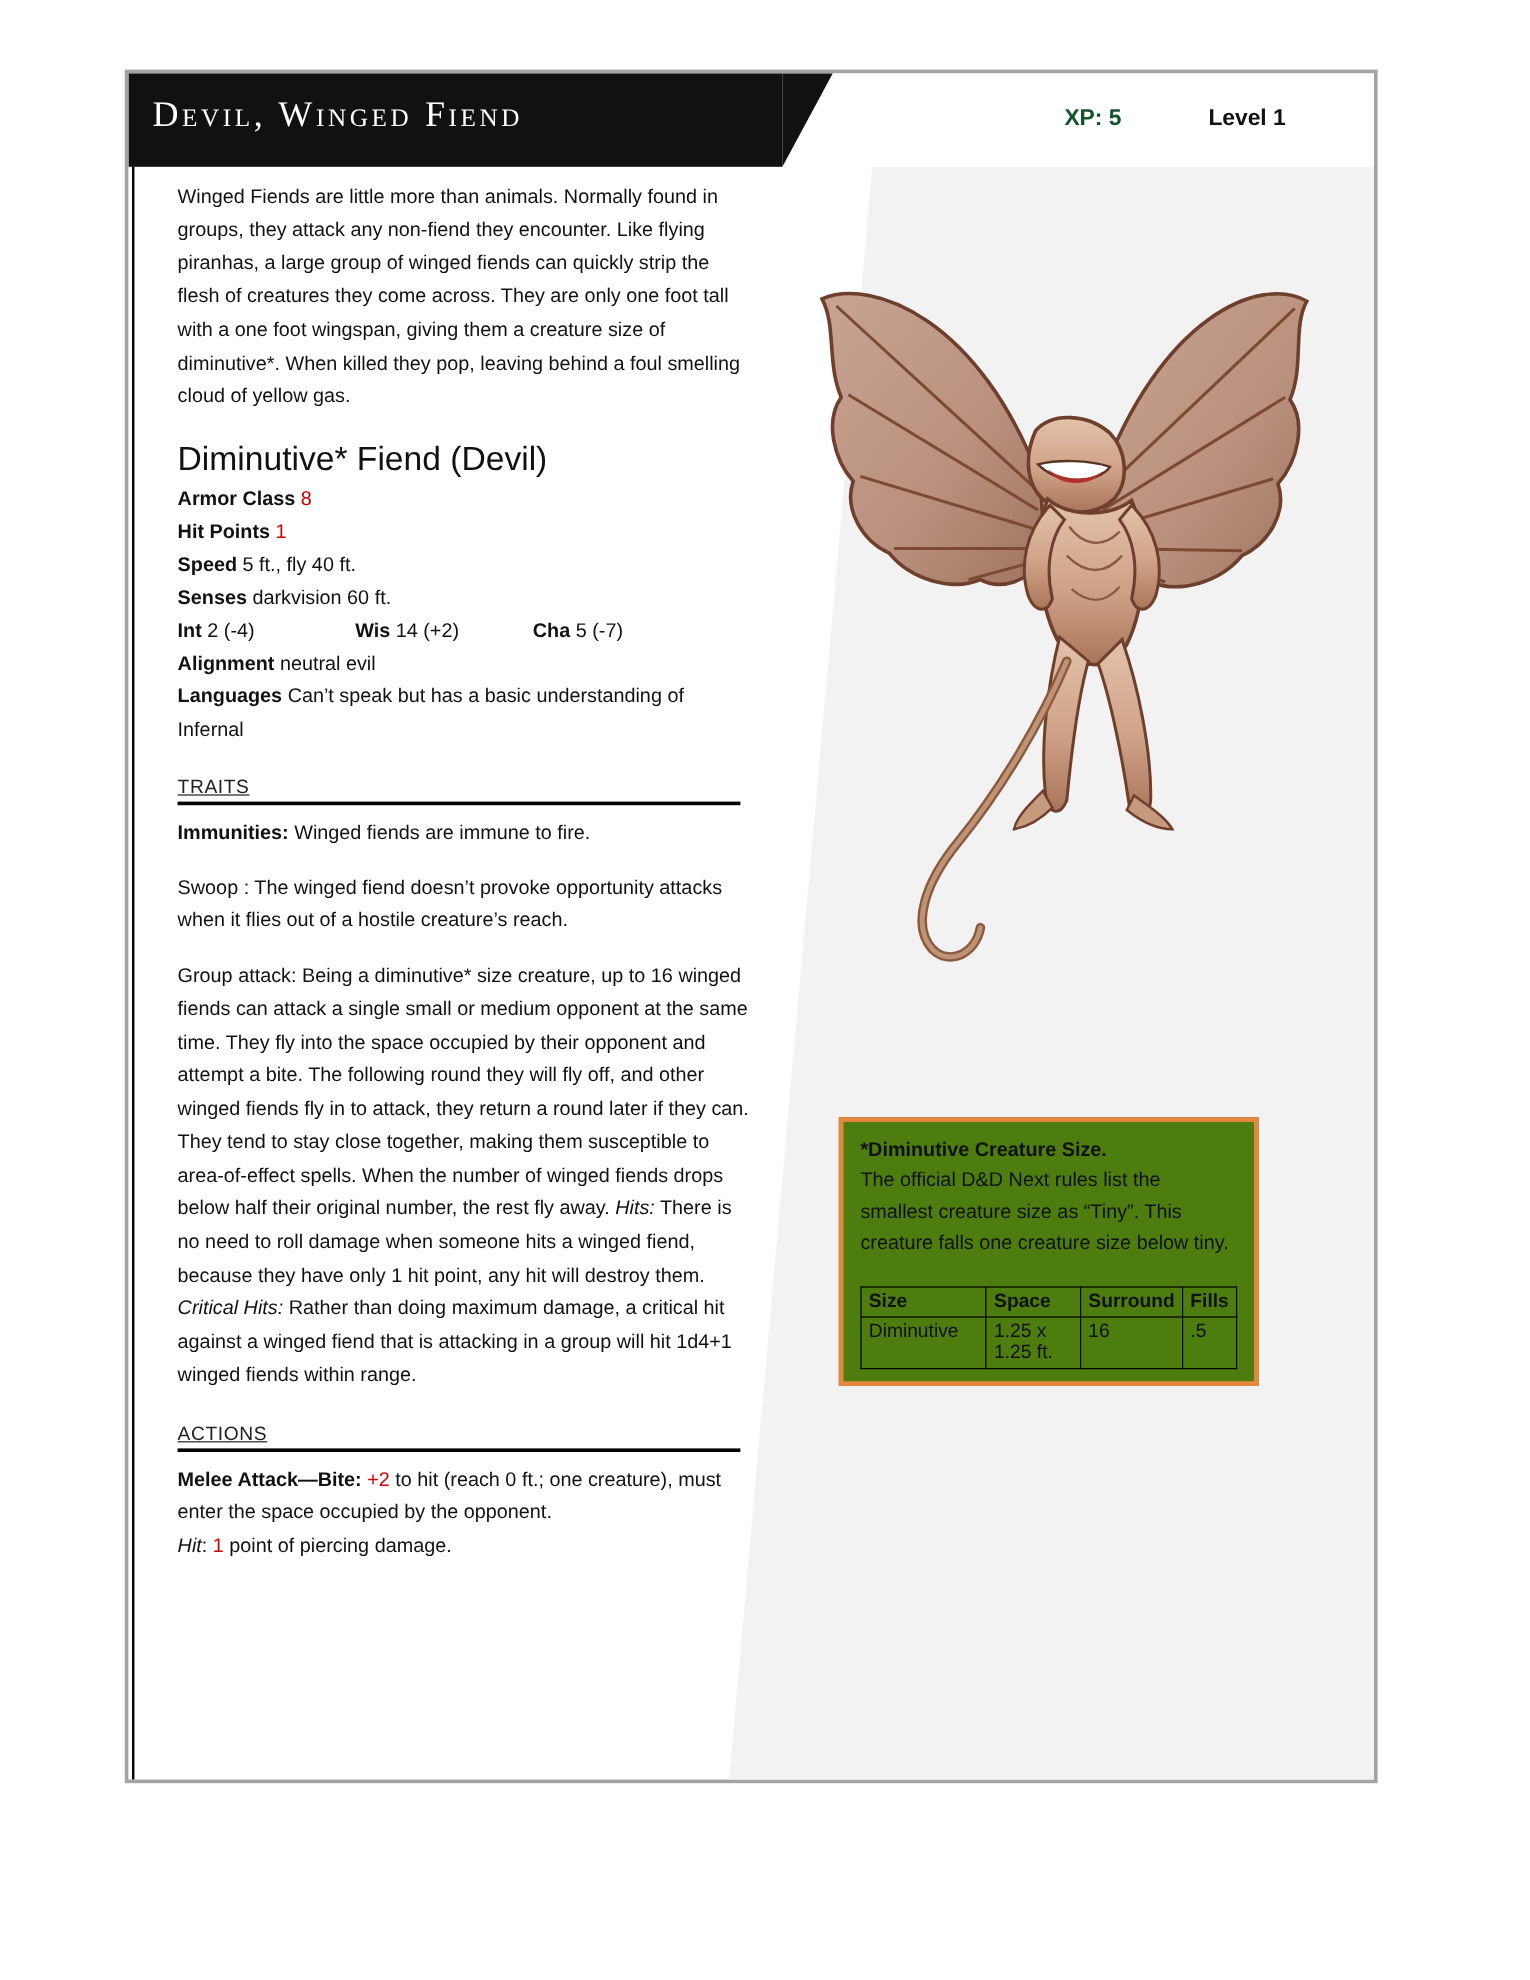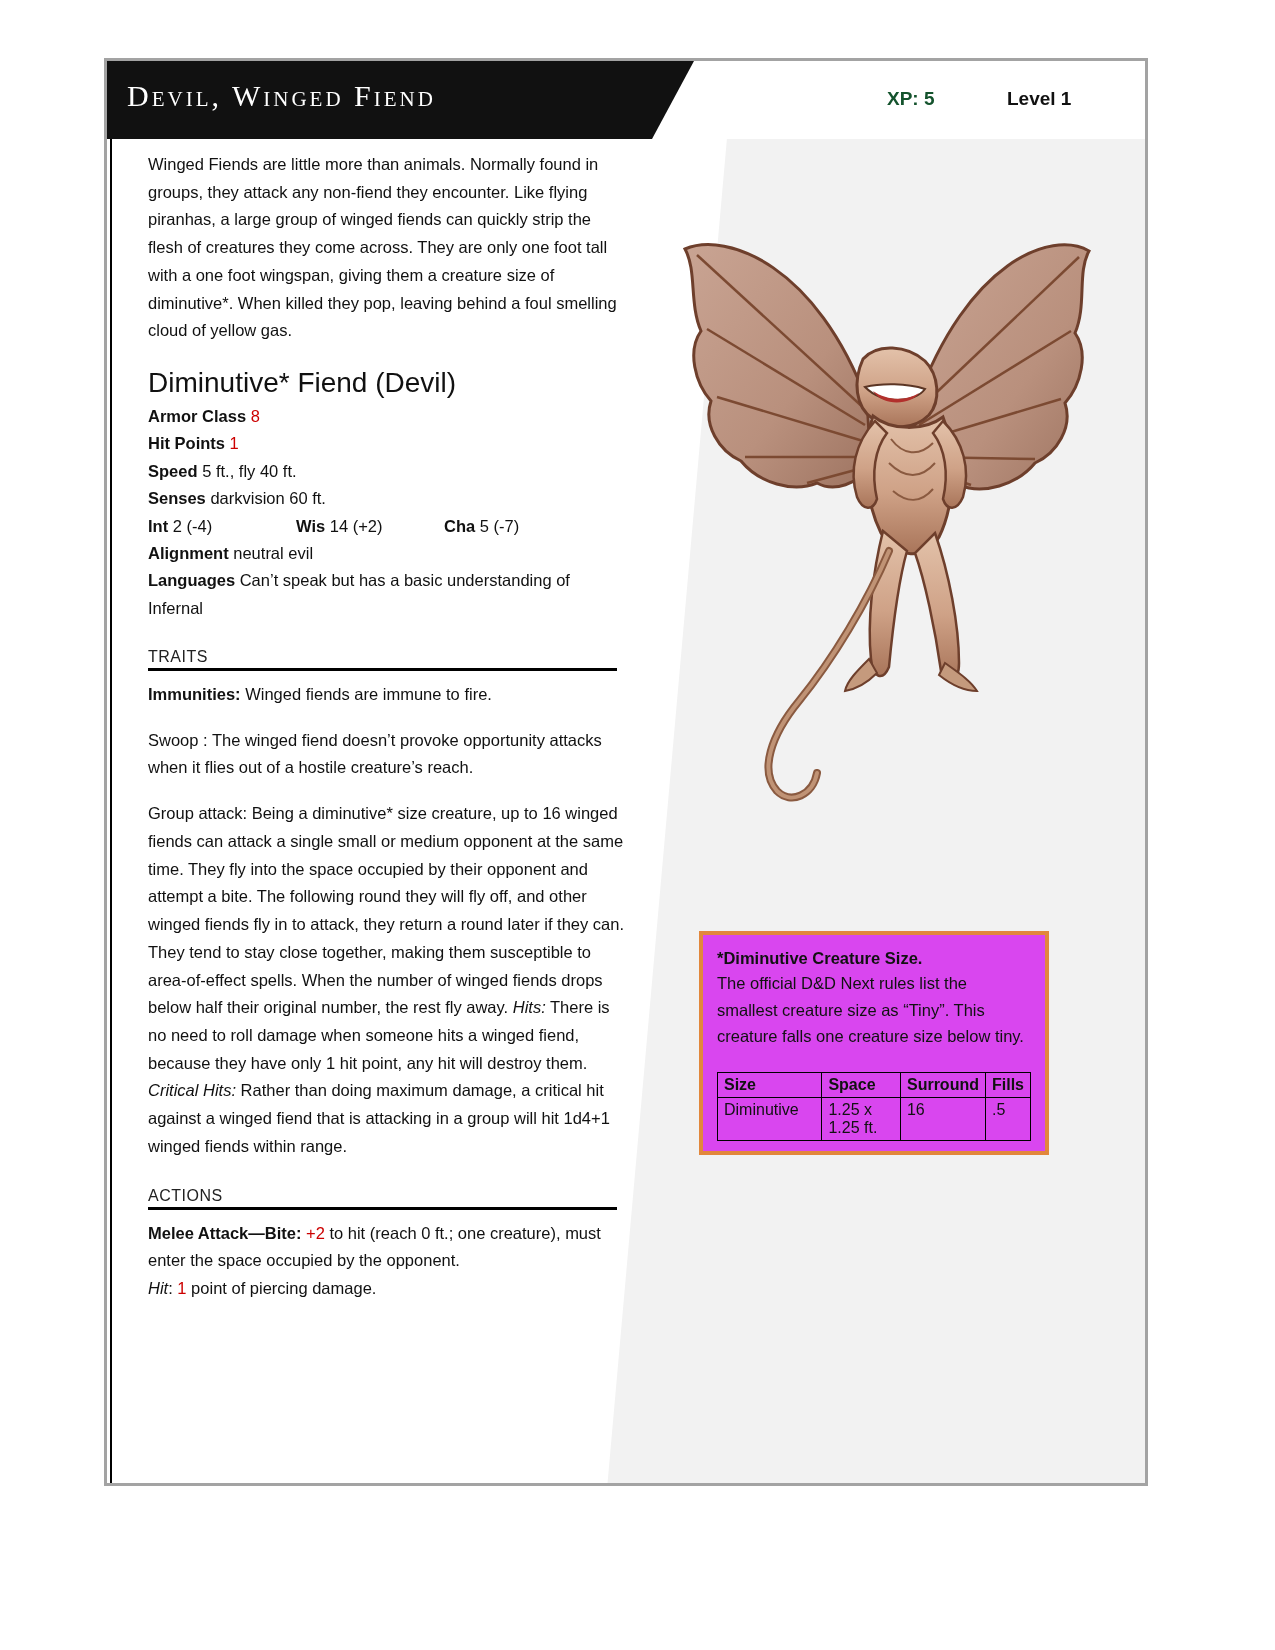--- a/index.html
+++ b/index.html
@@ -139,20 +139,21 @@
     margin-left: 9px;
   }
   .ability-row .ab { width: 148px; }
   .ability-row .ab:last-child { width: auto; }
 
   .section-head {
     font-size: 16px;
     letter-spacing: 0.5px;
     margin: 26px 0 2px 9px;
     color: #222222;
+    text-decoration: underline;
   }
   .rule {
     height: 3px;
     background: #000000;
     margin: 0 8px 10px 9px;
   }
   .trait {
     font-size: 16.5px;
     line-height: 1.68;
     margin: 0 0 18px 9px;
@@ -176,21 +177,21 @@
   }
   .art-svg { width: 100%; height: 100%; display: block; }
 
   
   .sidebox {
     position: absolute;
     left: 592px;
     top: 870px;
     width: 350px;
     border: 4px solid #e2873c;
-    background: #d946ef;
+    background: #4d7c0f;
     box-sizing: border-box;
     padding: 14px 14px 10px 14px;
     z-index: 3;
   }
   .sidebox-title {
     font-size: 16.5px;
     font-weight: bold;
     margin-bottom: 2px;
   }
   .sidebox-text {

